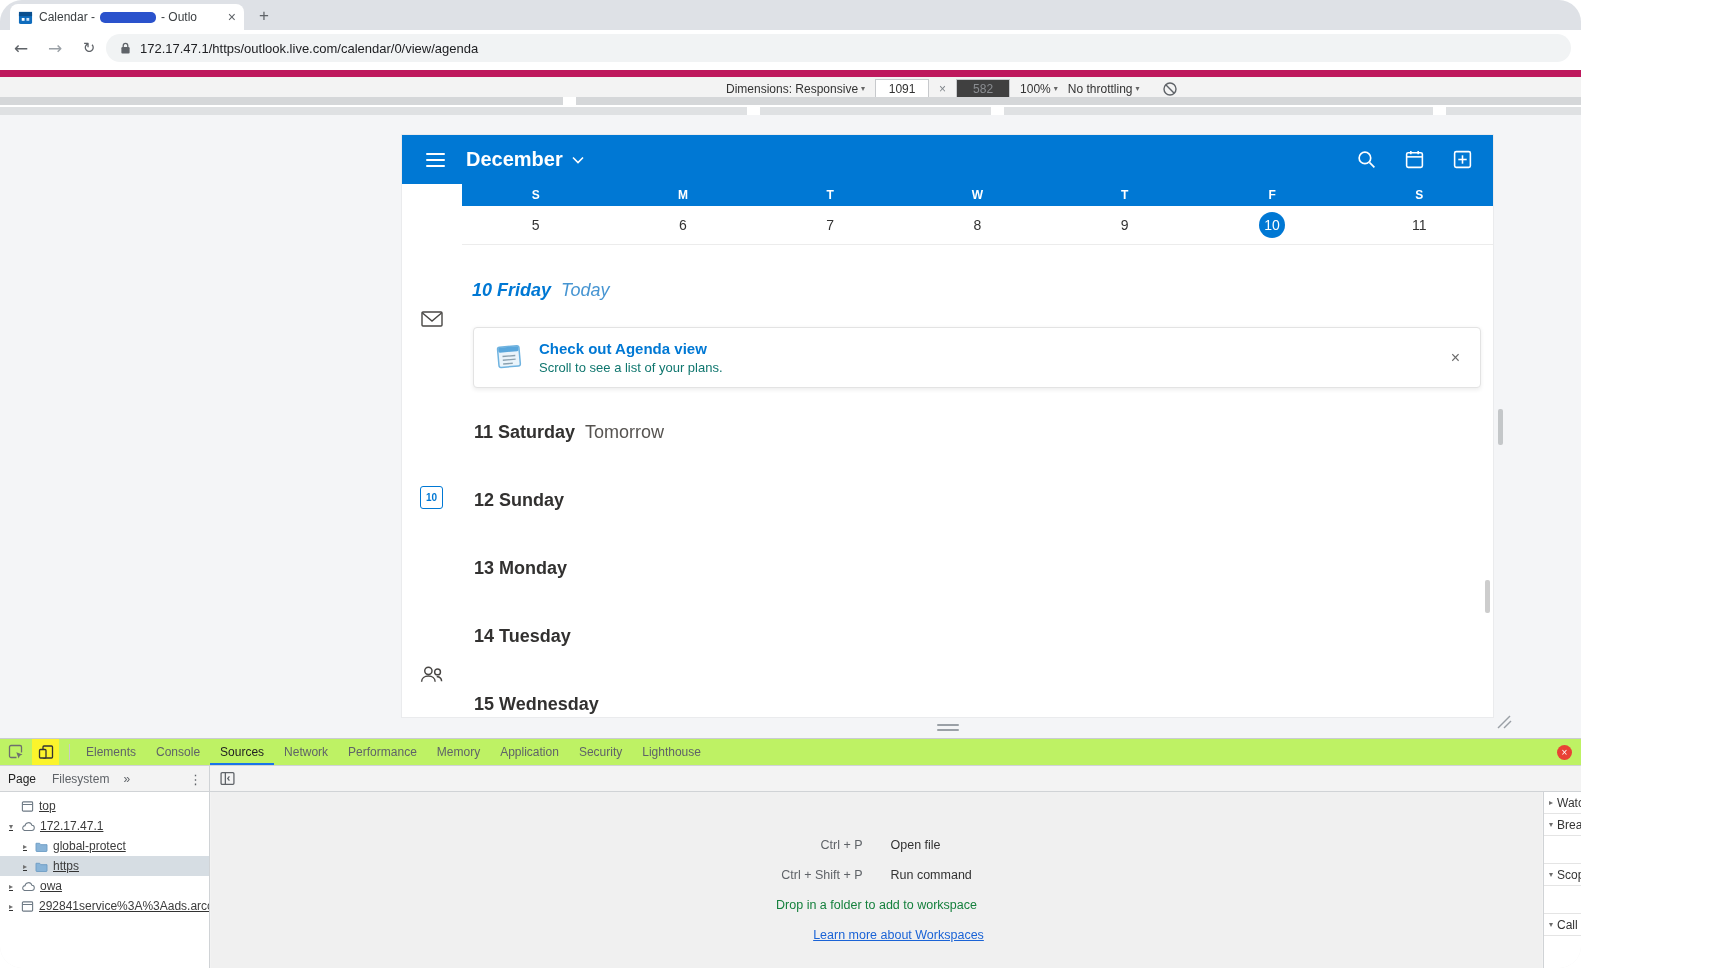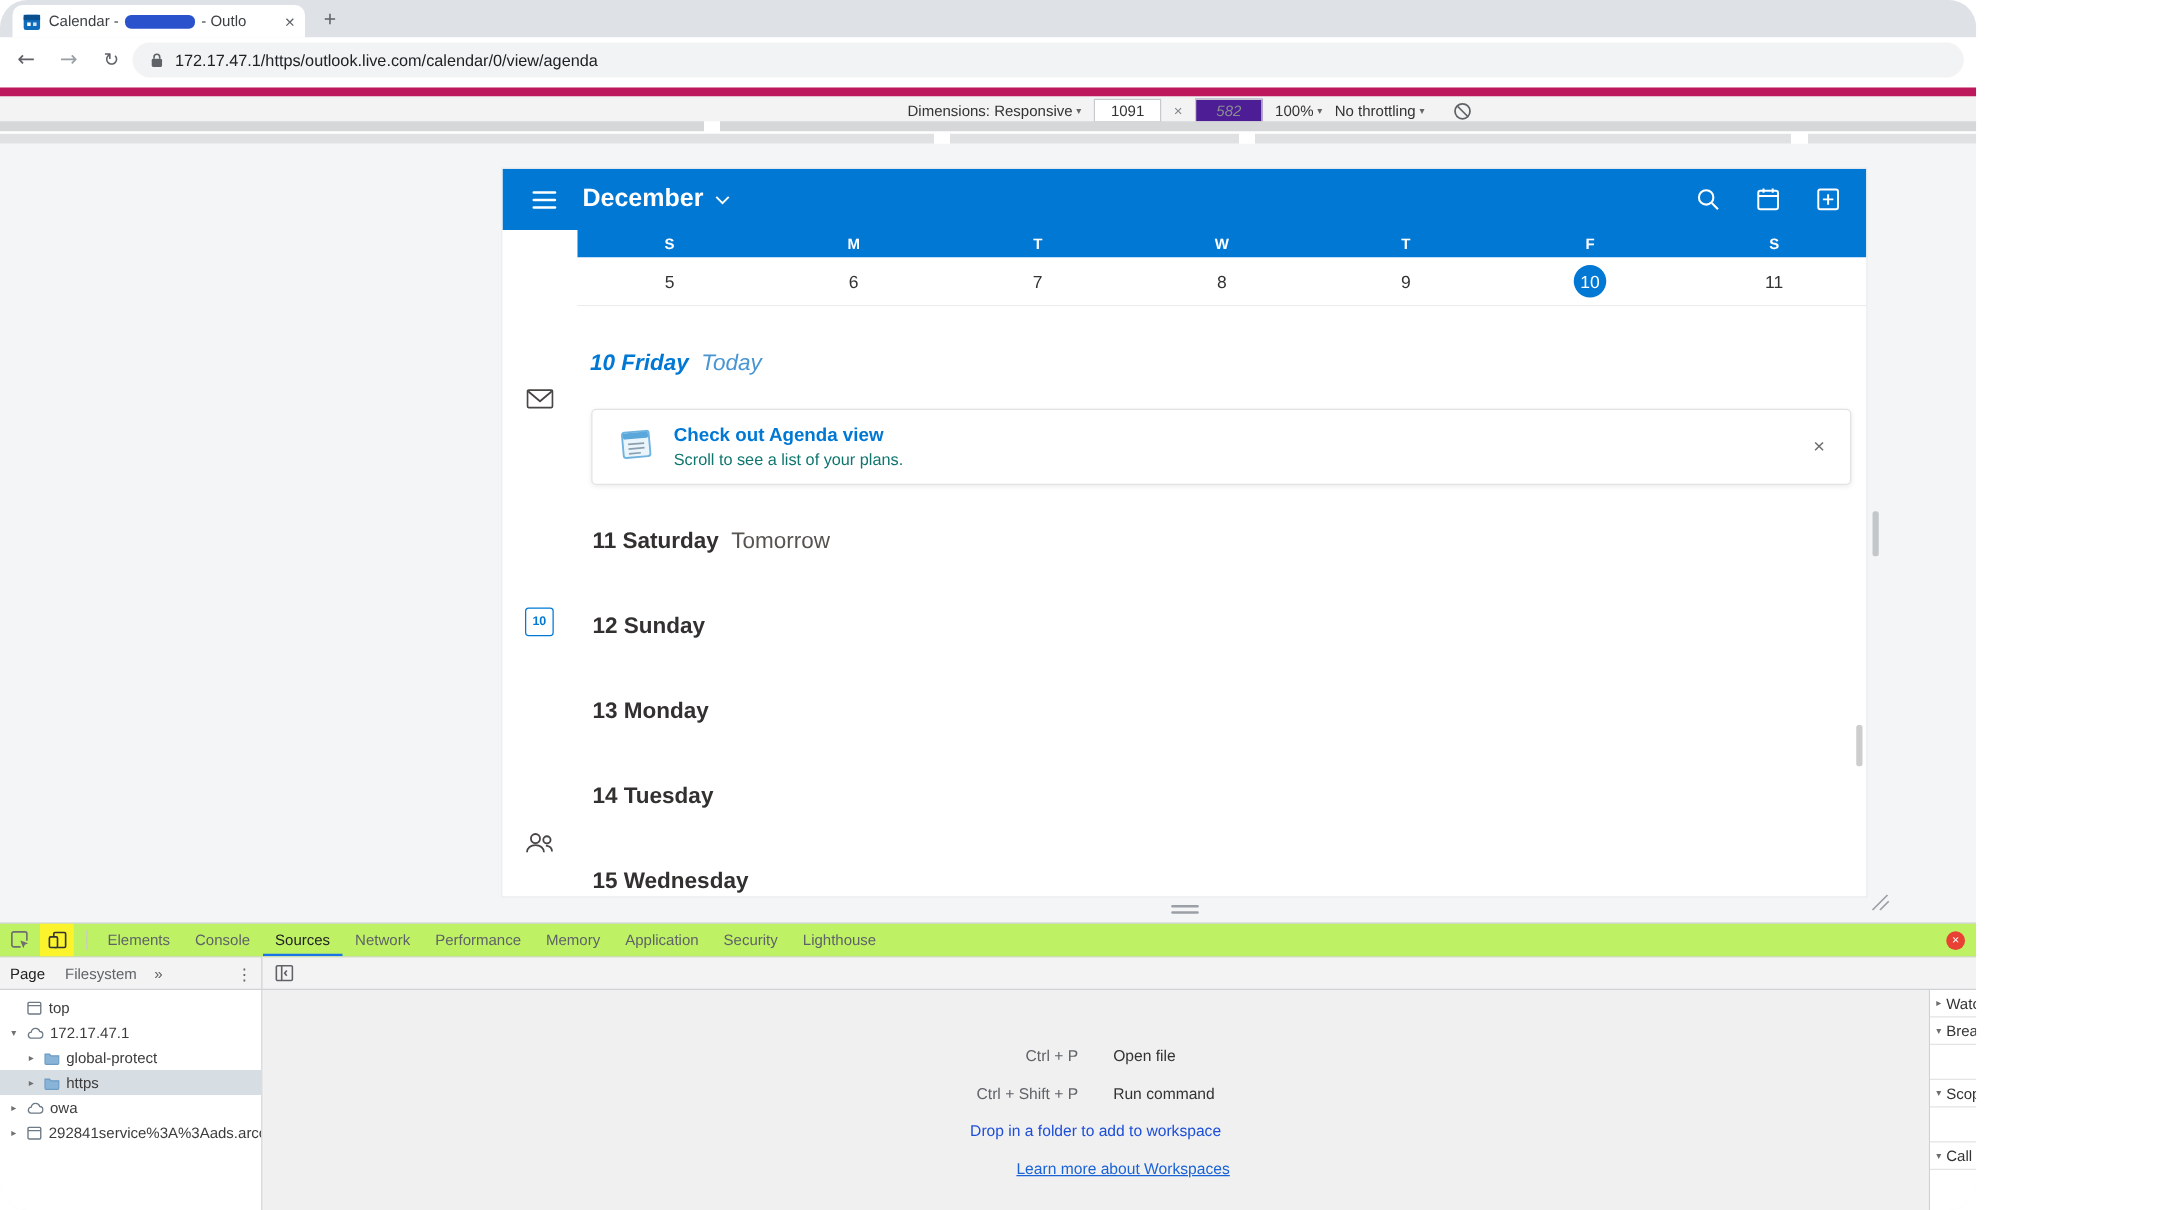--- a/index.html
+++ b/index.html
@@ -31,21 +31,21 @@
     border-radius: 14px; display: flex; align-items: center; padding: 0 14px; gap: 9px; font-size: 13px; color: #202124; }
   .omnibox svg { flex: none; }
   
   .devicebar { position: absolute; top: 70px; left: 0; width: 100%; height: 31px; background: #f3f3f3;
     border-top: 7px solid #be185d; border-bottom: 1px solid #d2d4d7; }
   .device-controls { position: absolute; left: 726px; top: 0; height: 100%; display: flex; align-items: center;
     gap: 10px; font-size: 12px; color: #333; }
   .caret { font-size: 8px; color: #666; margin-left: 3px; }
   .dim-input { width: 54px; height: 19px; border: 1px solid #c7c9cc; background: #fff; text-align: center;
     font-size: 12px; color: #333; font-family: "Liberation Sans", sans-serif; }
-  .dim-input.dim-h { background: #4c1d95; color: #8a8d91; font-style: italic; }
+  .dim-input.dim-h { background: #404040; color: #8a8d91; }
   .dim-x { color: #80868b; }
   .ctl { display: flex; align-items: center; }
   .rotate-icon { margin-left: 12px; display: flex; }
   
   .ruler1 { position: absolute; top: 97px; left: 0; width: 100%; height: 8px;
     background: linear-gradient(to right,#d5d7d9 0,#d5d7d9 563px,#fff 563px,#fff 576px,#d5d7d9 576px,#d5d7d9 100%); }
   .ruler2 { position: absolute; top: 107px; left: 0; width: 100%; height: 8px;
     background: linear-gradient(to right,#dfe1e3 0,#dfe1e3 747px,#fff 747px,#fff 760px,#dfe1e3 760px,#dfe1e3 991px,#fff 991px,#fff 1004px,#dfe1e3 1004px,#dfe1e3 1433px,#fff 1433px,#fff 1446px,#dfe1e3 1446px,#dfe1e3 100%); }
   
   .stage { position: absolute; top: 115px; left: 0; width: 100%; height: 623px; background: #f4f5f7; }
@@ -114,34 +114,34 @@
   .dt-nav-tab.active { color: #222; }
   .dt-nav-more { padding: 0 6px; font-size: 12px; }
   .dt-nav-menu { margin-left: auto; padding: 0 7px; font-size: 13px; color: #5f6368; }
   .dt-mid-nav-icon { position: absolute; left: 220px; top: 5px; display: flex; }
   .dt-dock-icon { position: absolute; left: 1660px; top: 6px; display: flex; }
   .dt-pause-icon { position: absolute; left: 1701px; top: 6px; width: 12px; height: 13px; display: flex; gap: 3px; }
   .dt-pause-icon i { display: block; width: 3px; height: 13px; background: #5f6368; border-radius: 1px; }
   .right-divider { position: absolute; left: 1693px; top: 27px; width: 1px; height: 26px; background: #d0d3d6; }
   .dt-body { position: absolute; top: 53px; left: 0; right: 0; bottom: 0; }
   .dt-left { position: absolute; left: 0; top: 0; width: 210px; bottom: 0; background: #fff;
-    border-right: 1px solid #d0d3d6; overflow: hidden; padding-top: 4px; }
+    border-right: 1px solid #d0d3d6; overflow: hidden; padding-top: 4px; text-decoration: underline; }
   .tree-row { height: 20px; display: flex; align-items: center; font-size: 12px; color: #3c3c3c;
     padding-left: 6px; gap: 5px; white-space: nowrap; overflow: hidden; }
   .tree-row.depth1 { padding-left: 20px; }
   .tree-row.selected { background: #d6dde3; }
   .tw { display: inline-block; width: 10px; color: #707070; font-size: 8px; text-align: center; flex: none;
     font-family: "DejaVu Sans", sans-serif; }
   .tree-icon { flex: none; display: flex; }
   .dt-mid { position: absolute; left: 211px; right: 39px; top: 0; bottom: 0; background: #f0f0f0; }
   .sc-row { position: absolute; left: 0; right: 0; display: flex; justify-content: center; font-size: 12.5px; }
   .sc-keys { width: 250px; text-align: right; color: #5f6368; padding-right: 14px; }
   .sc-action { width: 250px; text-align: left; color: #333; padding-left: 14px; }
   .sc-row1 { top: 46px; } .sc-row2 { top: 76px; }
-  .drop-hint { position: absolute; left: 0; right: 0; top: 106px; text-align: center; font-size: 12.5px; color: #1d4ed8; }
+  .drop-hint { position: absolute; left: 0; right: 0; top: 106px; text-align: center; font-size: 12.5px; color: #15803d; }
   .ws-link { position: absolute; left: 0; right: 0; top: 136px; text-align: center; font-size: 12.5px; }
   .ws-link span { color: #1a63d6; text-decoration: underline; padding-left: 44px; }
   .dt-right { position: absolute; right: 0; top: 0; width: 38px; bottom: 0; background: #fff; border-left: 1px solid #d0d3d6; }
   .sb-sec { height: 22px; display: flex; align-items: center; gap: 4px; font-size: 12px; color: #333;
     padding-left: 5px; border-bottom: 1px solid #e4e4e4; white-space: nowrap; overflow: hidden; }
   .sb-gap { height: 28px; border-bottom: 1px solid #e4e4e4; }
   .sb-arrow { font-size: 8px; color: #6e6e6e; font-family: "DejaVu Sans", sans-serif; }
   .watermark { position: absolute; left: 1586px; top: 936px; font-size: 23px; color: rgba(148,153,158,0.8);
     white-space: nowrap; }
 </style>

